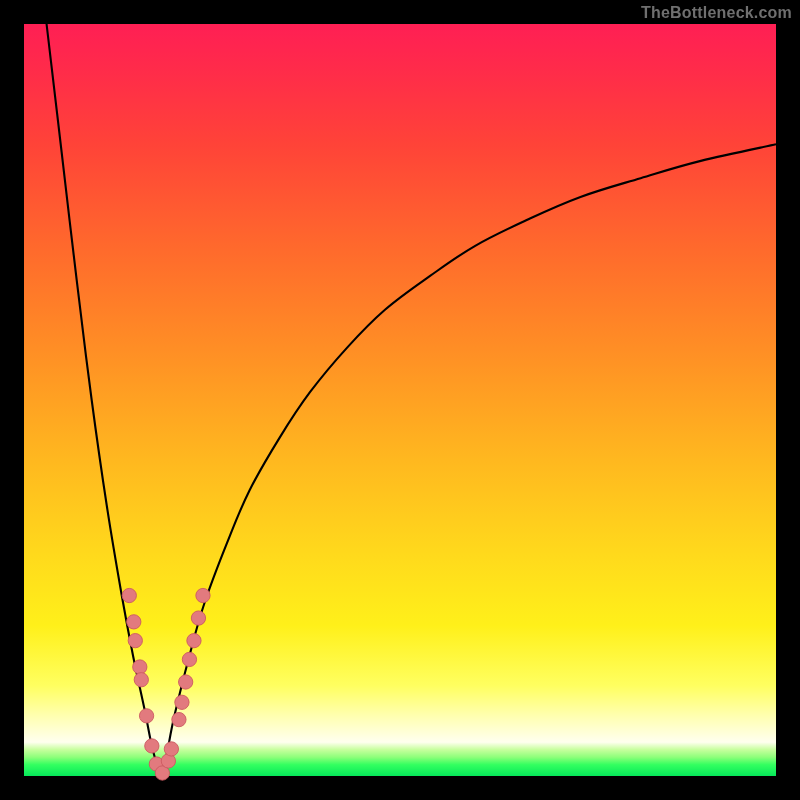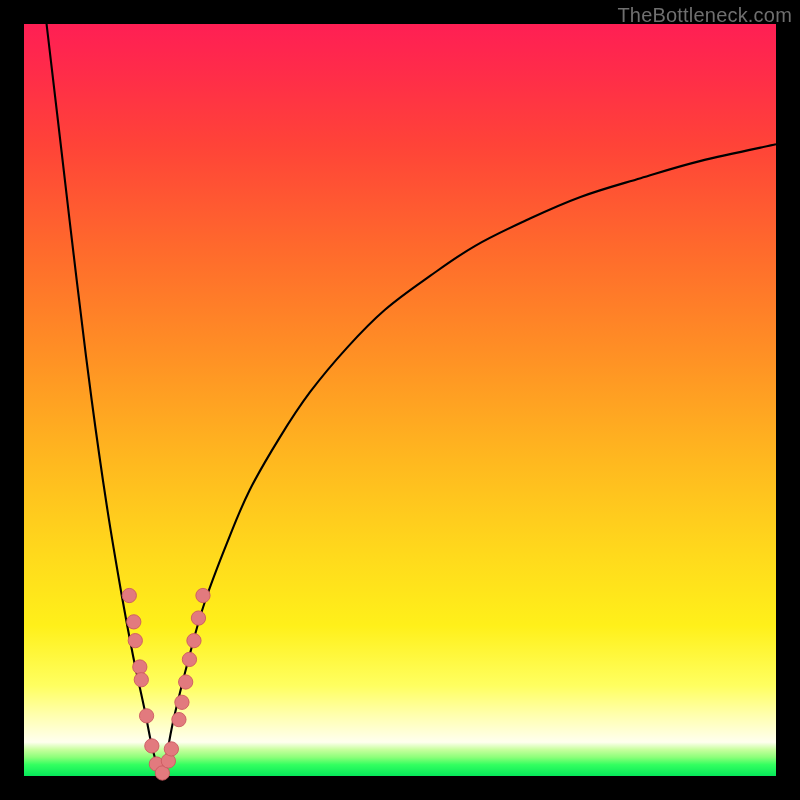--- a/index.html
+++ b/index.html
@@ -49,23 +49,23 @@
     top: 24px;
     width: 752px;
     height: 752px;
     overflow: visible;
   }
   .watermark {
     position: absolute;
     top: 4px;
     right: 8px;
     color: #6f6f6f;
-    font-size: 20px;
+    font-size: 16px;
     letter-spacing: 0.2px;
-    font-weight: 400;
+    font-weight: 700;
   }
 </style>
 </head>
 <body>
 
 <div class="outer">
 
   <div class="gradient-area"></div>
 
   <svg class="curve-layer" viewBox="0 0 100 100" preserveAspectRatio="none">

